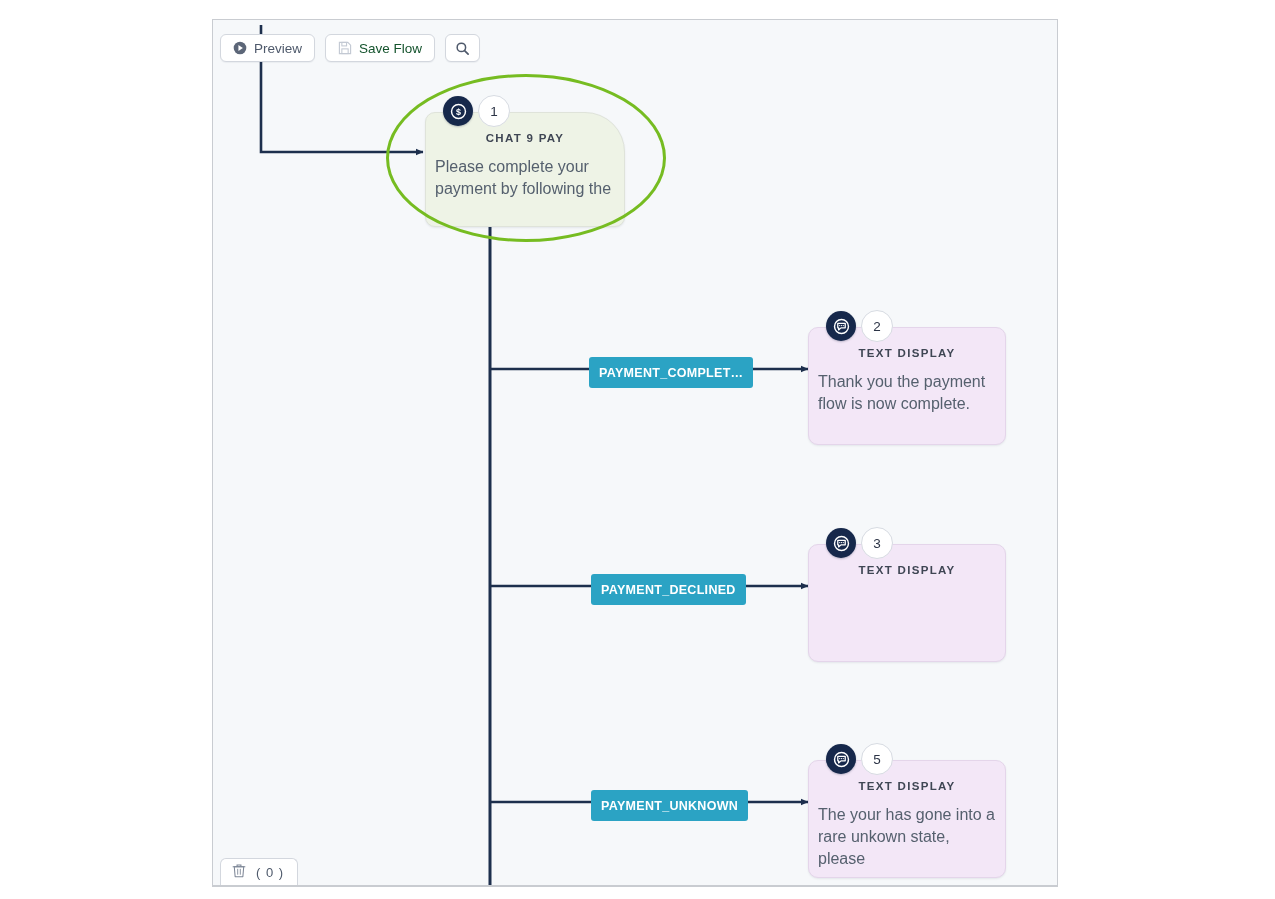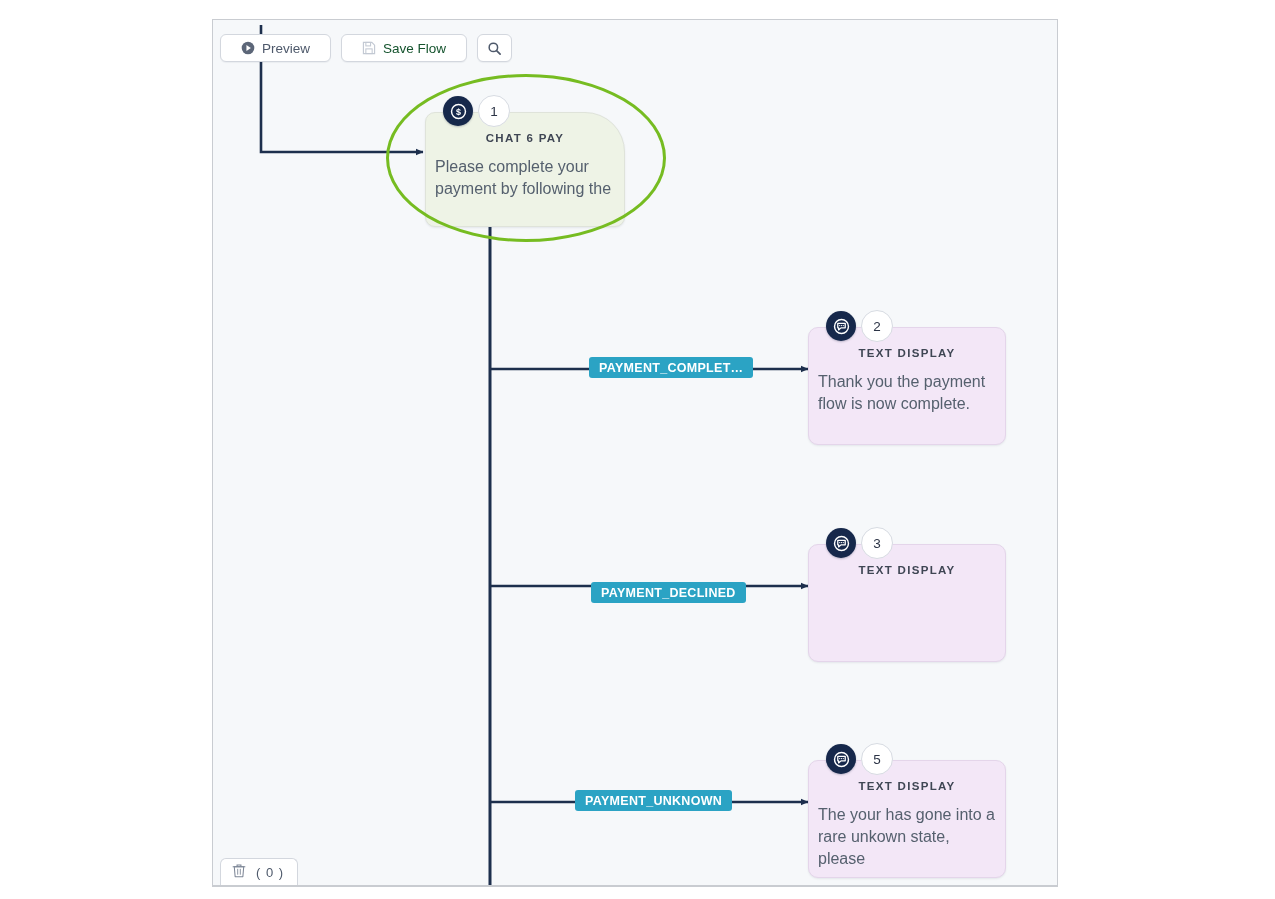--- a/index.html
+++ b/index.html
@@ -50,21 +50,21 @@
     display: flex;
     align-items: center;
     gap: 10px;
     z-index: 40;
   }
   .tb-btn {
     display: inline-flex;
     align-items: center;
     gap: 7px;
     height: 28px;
-    padding: 0 20px;
+    padding: 0 12px;
     background: #ffffff;
     border: 1px solid #d3d7de;
     border-radius: 6px;
     font-size: 13.5px;
     color: #4e596b;
     box-shadow: 0 1px 1px rgba(20,30,60,0.05);
     cursor: pointer;
     white-space: nowrap;
     box-sizing: border-box;
   }
@@ -162,21 +162,21 @@
     display: flex;
     align-items: center;
     justify-content: center;
     font-size: 13.5px;
     color: #2c3446;
   }
 
   
   .edge-label {
     position: absolute;
-    height: 21px;
+    height: 31px;
     display: flex;
     align-items: center;
     justify-content: center;
     padding: 0 10px;
     background: #2ba3c4;
     border-radius: 3px;
     color: #ffffff;
     font-size: 12.5px;
     font-weight: bold;
     letter-spacing: 0.3px;
@@ -257,21 +257,21 @@
       <div class="node-card"></div>
       <div class="badge-row">
         <div class="badge-type">
           <svg width="17" height="17" viewBox="0 0 20 20">
             <circle cx="10" cy="10" r="8.2" fill="none" stroke="#ffffff" stroke-width="1.7"></circle>
             <text x="10" y="14.1" text-anchor="middle" font-size="10.5" font-family="Liberation Sans, sans-serif" font-weight="bold" fill="#ffffff">$</text>
           </svg>
         </div>
         <div class="badge-num">1</div>
       </div>
-      <div class="node-title">CHAT 6 PAY</div>
+      <div class="node-title">CHAT 9 PAY</div>
       <div class="node-body">Please complete your payment by following the</div>
     </div>
 
     <div class="sel-ellipse" style="left:173px; top:54px; width:280px; height:168px;"></div>
 
     <div class="node node-text" style="left:595px; top:307px; width:198px; height:118px;">
       <div class="node-card"></div>
       <div class="badge-row">
         <div class="badge-type">
           <svg width="17" height="17" viewBox="0 0 20 20">
@@ -318,23 +318,23 @@
           </svg>
         </div>
         <div class="badge-num">5</div>
       </div>
       <div class="node-title">TEXT DISPLAY</div>
       <div class="node-body">The your has gone into a rare unkown state, please</div>
     </div>
 
     <div class="edge-label" style="left:376px; top:337px;">PAYMENT_COMPLET…</div>
 
-    <div class="edge-label" style="left:378px; top:554px;margin-top:8px;">PAYMENT_DECLINED</div>
-
-    <div class="edge-label" style="left:362px; top:770px;">PAYMENT_UNKNOWN</div>
+    <div class="edge-label" style="left:378px; top:554px;">PAYMENT_DECLINED</div>
+
+    <div class="edge-label" style="left:378px; top:770px;">PAYMENT_UNKNOWN</div>
 
     <div class="trash-bar">
       <span>
         <svg width="14" height="15" viewBox="0 0 16 17">
           <path d="M2.6 4.2 H13.4 L12.4 15.6 H3.6 Z" fill="none" stroke="#7d8696" stroke-width="1.2" stroke-linejoin="round"></path>
           <line x1="1.3" y1="4.2" x2="14.7" y2="4.2" stroke="#7d8696" stroke-width="1.3" stroke-linecap="round"></line>
           <path d="M5.8 4.2 V2.2 H10.2 V4.2" fill="none" stroke="#7d8696" stroke-width="1.2"></path>
           <line x1="6.5" y1="6.6" x2="6.5" y2="13.3" stroke="#7d8696" stroke-width="1"></line>
           <line x1="9.5" y1="6.6" x2="9.5" y2="13.3" stroke="#7d8696" stroke-width="1"></line>
         </svg>

